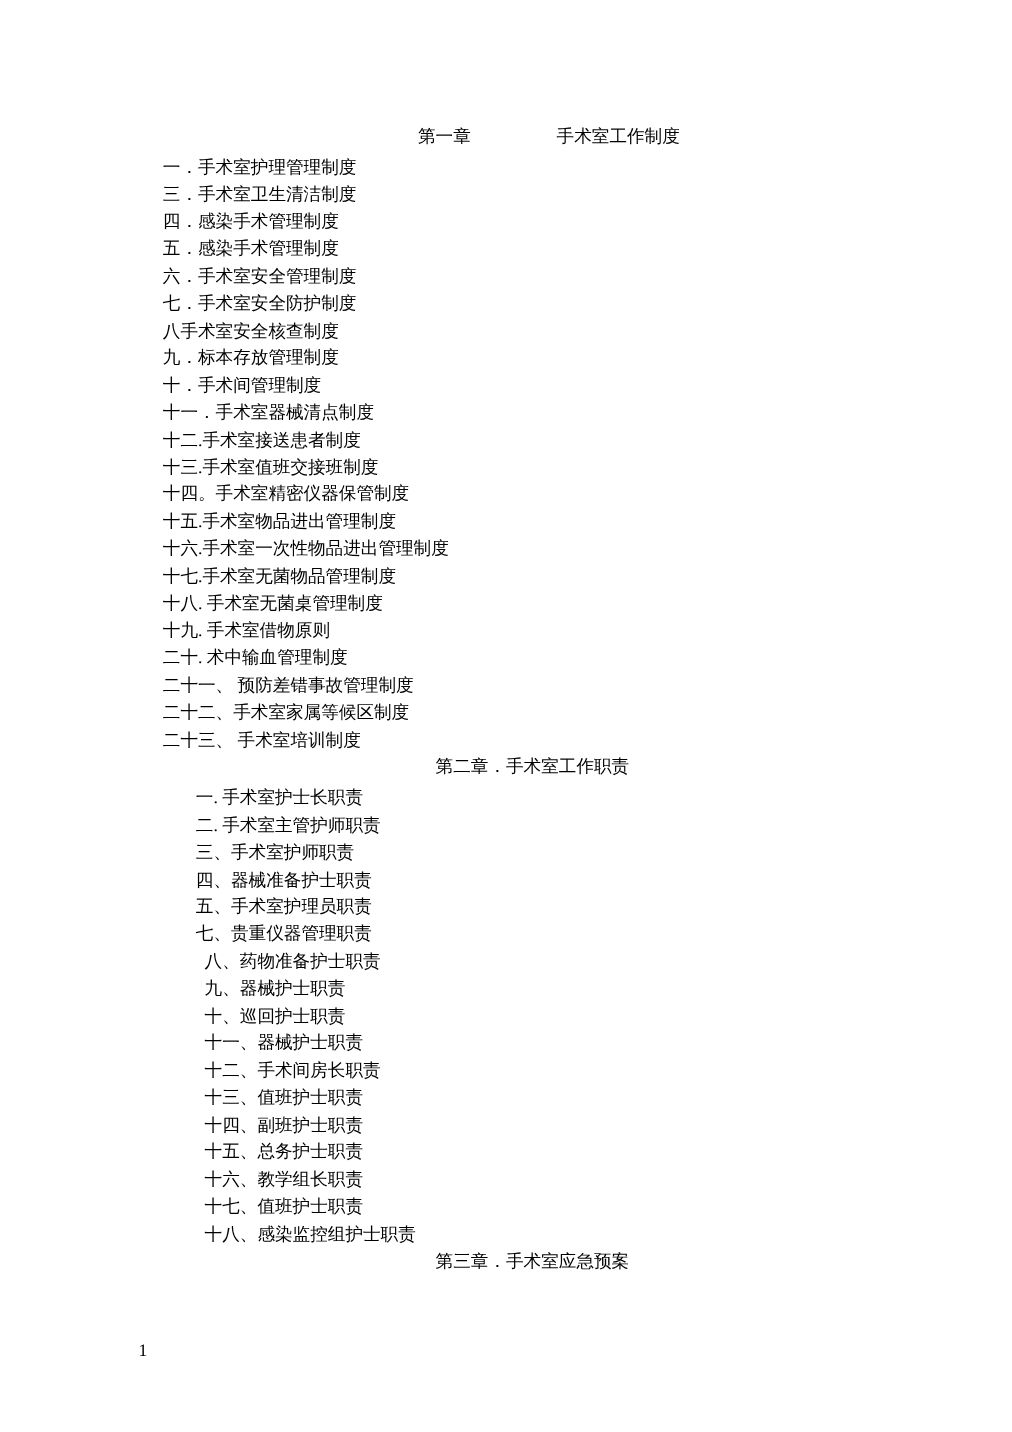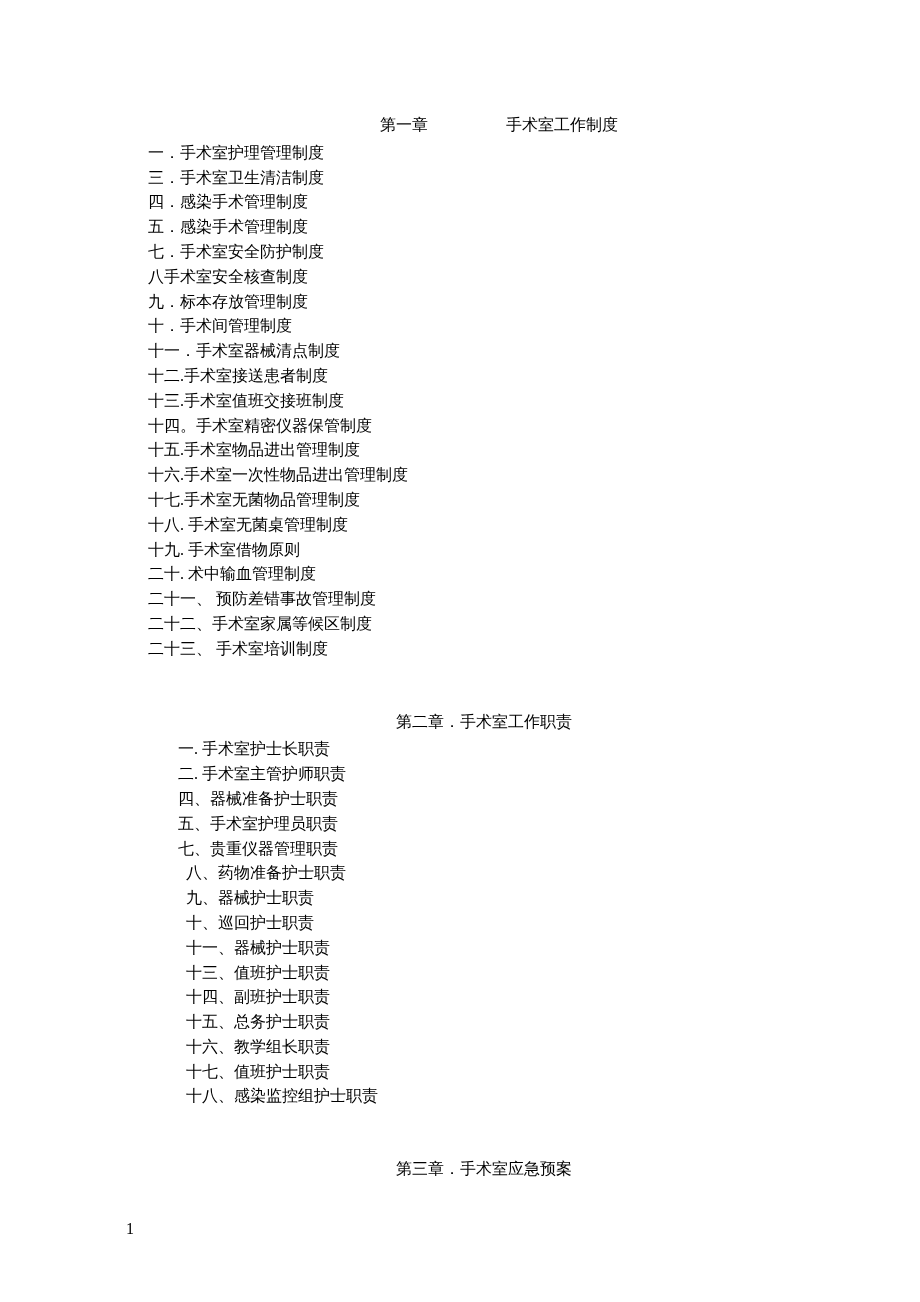--- a/index.html
+++ b/index.html
@@ -18,31 +18,31 @@
       position: relative;
     }
     .content {
       padding-top: 113px;
       padding-left: 148px;
       padding-right: 100px;
     }
     .chapter-title {
       text-align: left;
       margin-bottom: 3px;
+      font-family: Liberation Mono, monospace;
     }
     .chapter-1 {
       padding-left: 232px;
     }
     .chapter-1 .gap {
       display: inline-block;
       width: 78px;
     }
     .chapter-2, .chapter-3 {
       padding-left: 248px;
-      margin-top: 48px;
     }
     .list-1 {
     }
     .list-1 .item {
       display: block;
     }
     .list-2 {
     }
     .list-2 .item {
       display: block;
@@ -64,20 +64,21 @@
 <div class="content">
   <div class="chapter-title chapter-1">
     <span>第一章</span><span class="gap"></span><span>手术室工作制度</span>
   </div>
 
   <div class="list-1">
     <span class="item">一．手术室护理管理制度</span>
     <span class="item">三．手术室卫生清洁制度</span>
     <span class="item">四．感染手术管理制度</span>
     <span class="item">五．感染手术管理制度</span>
+    <span class="item">六．手术室安全管理制度</span>
     <span class="item">七．手术室安全防护制度</span>
     <span class="item">八手术室安全核查制度</span>
     <span class="item">九．标本存放管理制度</span>
     <span class="item">十．手术间管理制度</span>
     <span class="item">十一．手术室器械清点制度</span>
     <span class="item">十二.手术室接送患者制度</span>
     <span class="item">十三.手术室值班交接班制度</span>
     <span class="item">十四。手术室精密仪器保管制度</span>
     <span class="item">十五.手术室物品进出管理制度</span>
     <span class="item">十六.手术室一次性物品进出管理制度</span>
@@ -90,27 +91,29 @@
     <span class="item">二十三、 手术室培训制度</span>
   </div>
 
   <div class="chapter-title chapter-2">
     <span>第二章．手术室工作职责</span>
   </div>
 
   <div class="list-2">
     <span class="item">一. 手术室护士长职责</span>
     <span class="item">二. 手术室主管护师职责</span>
+    <span class="item">三、手术室护师职责</span>
     <span class="item">四、器械准备护士职责</span>
     <span class="item">五、手术室护理员职责</span>
     <span class="item">七、贵重仪器管理职责</span>
     <span class="item indent">八、药物准备护士职责</span>
     <span class="item indent">九、器械护士职责</span>
     <span class="item indent">十、巡回护士职责</span>
     <span class="item indent">十一、器械护士职责</span>
+    <span class="item indent">十二、手术间房长职责</span>
     <span class="item indent">十三、值班护士职责</span>
     <span class="item indent">十四、副班护士职责</span>
     <span class="item indent">十五、总务护士职责</span>
     <span class="item indent">十六、教学组长职责</span>
     <span class="item indent">十七、值班护士职责</span>
     <span class="item indent">十八、感染监控组护士职责</span>
   </div>
 
   <div class="chapter-title chapter-3">
     <span>第三章．手术室应急预案</span>

